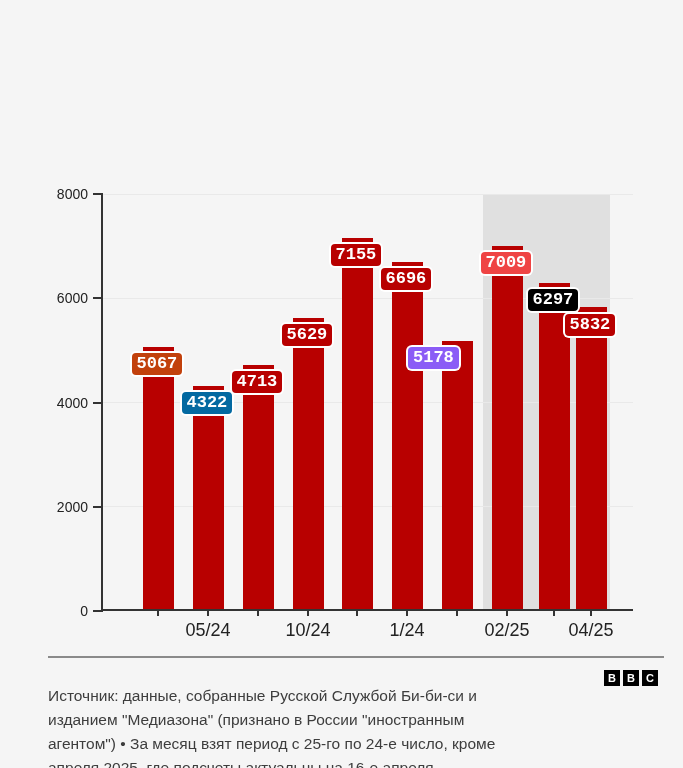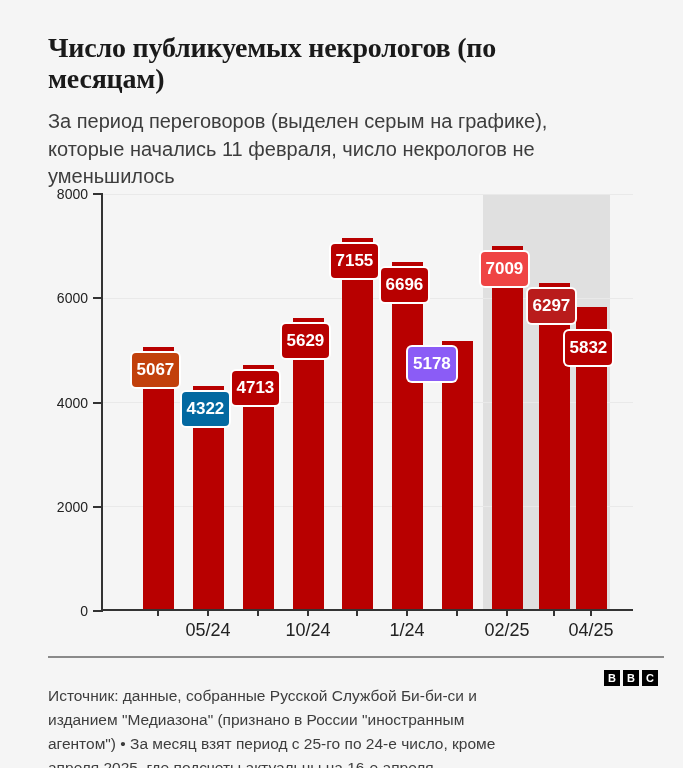--- a/index.html
+++ b/index.html
@@ -22,47 +22,43 @@
     position:absolute;left:48px;top:88px;width:620px;
     font-size:20px;line-height:27.5px;color:#3d3d3d;
   }
   #chart-layer{position:absolute;left:0;top:0;width:683px;height:768px;}
   #chart-layer div{position:absolute;box-sizing:border-box;}
   .gridline{height:1px;}
   .y-label{font-size:14px;color:#222;text-align:right;line-height:22px;}
   .x-label{font-size:18px;color:#222;text-align:center;line-height:22px;}
   .bar-value-label{
     font-size:17px;font-weight:700;color:#fff;
-    line-height:18px;padding:8px 5px;border-radius:4px;
+    line-height:18px;padding:2px 5px;border-radius:4px;
     box-shadow:0 0 0 2px #ffffff;
     white-space:nowrap;
+    font-family:Liberation Mono, monospace;
   }
   #divider{position:absolute;left:48px;top:656px;width:616px;height:2px;background:#8a8a8a;}
   #footer-text{
     position:absolute;left:48px;top:668px;width:562px;
     font-size:15.5px;line-height:24.2px;color:#3d3d3d;
   }
   #bbc-logo{position:absolute;left:604px;top:670px;display:flex;gap:3px;}
   .bbc-block{
     width:16px;height:16px;background:#000;color:#fff;
     display:flex;align-items:center;justify-content:center;
     font-size:11px;font-weight:700;font-family:"Liberation Sans",sans-serif;
   }
 </style>
 </head>
 <body>
 
 <div id="page">
 
-  <h1 id="title" class="pre">Число публикуемых некрологов (по
-месяцам)</h1>
 
-  <p id="subtitle" class="pre">За период переговоров (выделен серым на графике),
-которые начались 11 февраля, число некрологов не
-уменьшилось</p>
 
   <div id="chart-layer">
       <div style="left: 482.5px; top: 194px; width: 127px; height: 417px; background: rgb(224, 224, 224);"></div>
       <div style="left: 93px; top: 610px; width: 9px; height: 2px; background: rgb(51, 51, 51);"></div>
       <div class="y-label" style="left: 26px; top: 600px; width: 62px;">0</div>
       <div class="gridline" style="left: 102px; top: 506.25px; width: 531px; background: rgb(233, 233, 233);"></div>
       <div style="left: 93px; top: 505.75px; width: 9px; height: 2px; background: rgb(51, 51, 51);"></div>
       <div class="y-label" style="left: 26px; top: 495.75px; width: 62px;">2000</div>
       <div class="gridline" style="left: 102px; top: 402px; width: 531px; background: rgb(233, 233, 233);"></div>
       <div style="left: 93px; top: 401.5px; width: 9px; height: 2px; background: rgb(51, 51, 51);"></div>
@@ -101,22 +97,22 @@
       <div class="x-label" style="left: 467px; top: 619px; width: 80px;">02/25</div>
       <div class="x-label" style="left: 551px; top: 619px; width: 80px;">04/25</div>
       <div class="bar-value-label" style="left: 131.5px; top: 352.883px; background: #c2410c;">5067</div>
       <div class="bar-value-label" style="left: 181.5px; top: 391.716px; background: #0369a1;">4322</div>
       <div class="bar-value-label" style="left: 231.5px; top: 371.335px; background: rgb(184, 0, 0);">4713</div>
       <div class="bar-value-label" style="left: 281.5px; top: 323.588px; background: rgb(184, 0, 0);">5629</div>
       <div class="bar-value-label" style="left: 330.5px; top: 244.046px; background: rgb(184, 0, 0);">7155</div>
       <div class="bar-value-label" style="left: 380.5px; top: 267.971px; background: rgb(184, 0, 0);">6696</div>
       <div class="bar-value-label" style="left: 408px; top: 347.097px; background: #8b5cf6;">5178</div>
       <div class="bar-value-label" style="left: 480.5px; top: 251.656px; background: #ef4444;">7009</div>
-      <div class="bar-value-label" style="left: 527.5px; top: 288.769px; background: #b91c1c;">6297</div>
-      <div class="bar-value-label" style="left: 564.5px; top: 331px; background: rgb(184, 0, 0);">5832</div>
+      <div class="bar-value-label" style="left: 527.5px; top: 288.769px; background: #000000;">6297</div>
+      <div class="bar-value-label" style="left: 564.5px; top: 314px; background: rgb(184, 0, 0);">5832</div>
     </div>
 
   <div id="divider"></div>
 
   <p id="footer-text" class="pre">Источник: данные, собранные Русской Службой Би-би-си и
 изданием "Медиазона" (признано в России "иностранным
 агентом") • За месяц взят период с 25-го по 24-е число, кроме
 апреля 2025, где подсчеты актуальны на 16-е апреля</p>
 
   <div id="bbc-logo">

